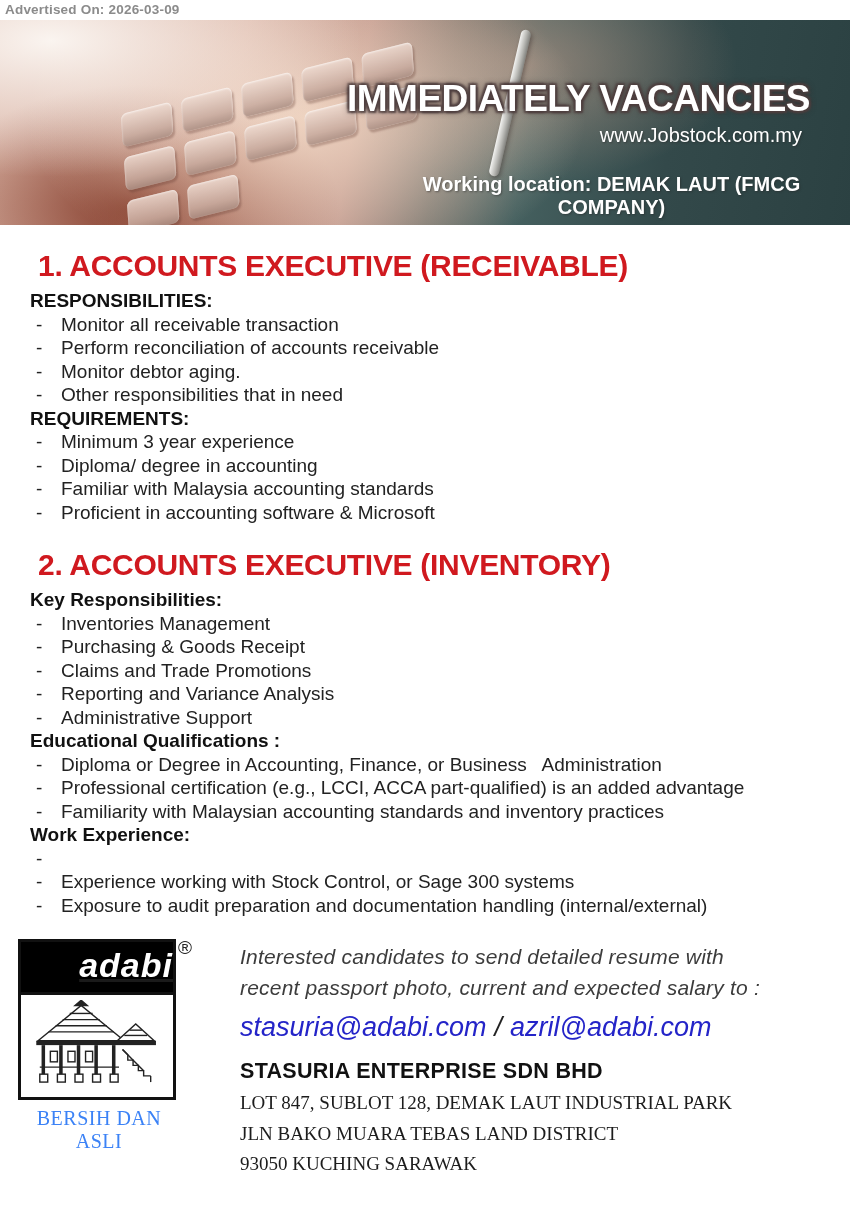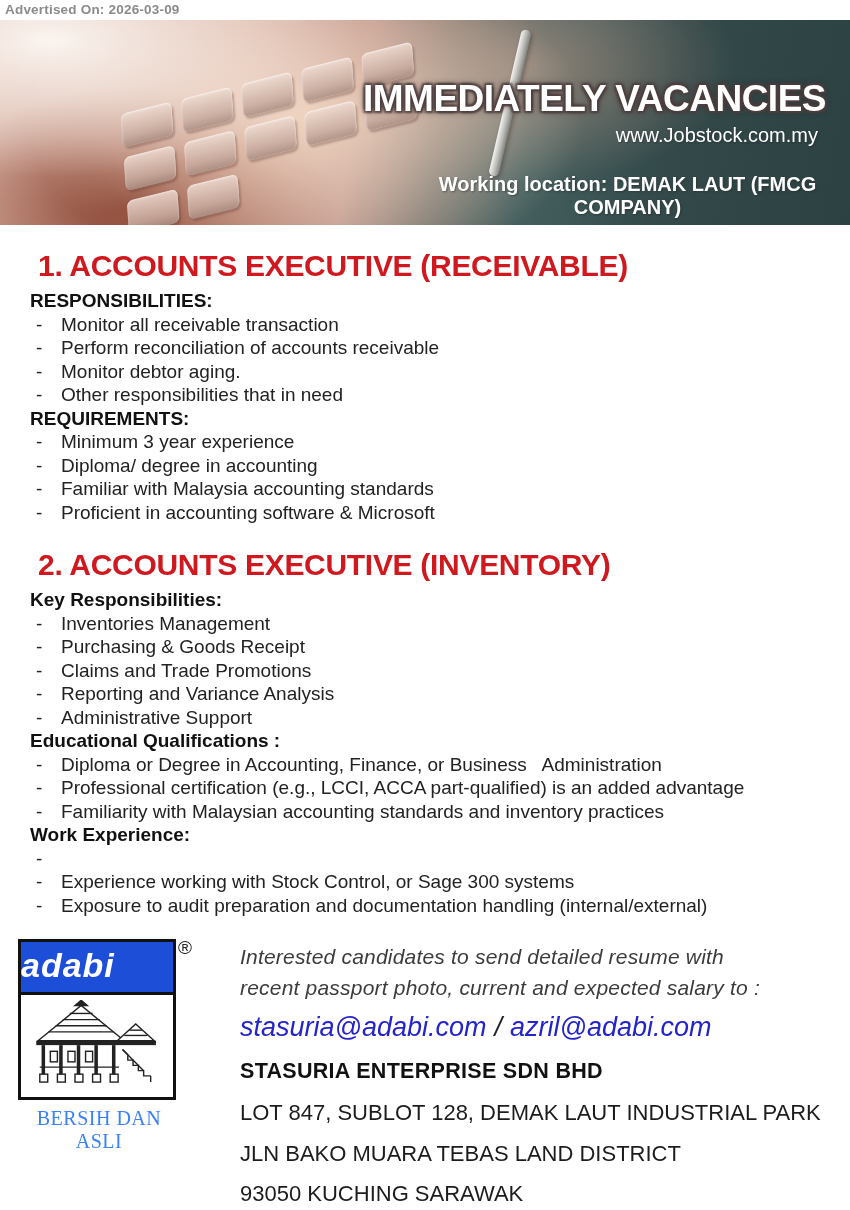--- a/index.html
+++ b/index.html
@@ -36,21 +36,21 @@
     background:linear-gradient(180deg,#efdcd2,#c8ab9f 70%,#a98d82);
     box-shadow:2px 3px 2px rgba(90,50,40,.35), inset 0 1px 2px rgba(255,255,255,.8);
   }
   .pen{
     position:absolute;left:505px;top:8px;width:10px;height:150px;border-radius:6px;
     background:linear-gradient(90deg,#f4f4f2,#b9b9b5 55%,#82827e);
     transform:rotate(13deg);
     box-shadow:2px 2px 4px rgba(40,30,30,.4);
   }
   .banner-text{
-    position:absolute;top:0;right:0;width:445px;height:100%;
+    position:absolute;top:0;right:16px;width:445px;height:100%;
     display:flex;flex-direction:column;align-items:center;
     text-align:center;color:#ffffff;
   }
   .banner-title{
     margin-top:58px;align-self:flex-end;padding-right:24px;
     font-size:37px;font-weight:700;letter-spacing:-.5px;white-space:nowrap;
     text-shadow:
       2px 2px 2px rgba(78,62,62,.9), -2px -2px 2px rgba(78,62,62,.75),
       2px -2px 2px rgba(78,62,62,.75), -2px 2px 2px rgba(78,62,62,.75),
       0 0 7px rgba(60,45,45,.9);
@@ -75,22 +75,22 @@
   .li .dash{width:25px;flex:0 0 25px;padding-left:6px;}
   .li .txt{white-space:pre-wrap;}
   
   .footer{display:flex;margin-top:22px;padding-left:18px;}
   .logo-col{width:200px;flex:0 0 200px;}
   .logo-wrap{position:relative;width:162px;}
   .logo-box{
     width:152px;border:3px solid #111;background:#fff;
   }
   .logo-red{
-    height:50px;background:#1d4ed8;border-bottom:3px solid #111;
-    display:flex;align-items:center;justify-content:flex-start;
+    height:50px;background:#000000;border-bottom:3px solid #111;
+    display:flex;align-items:center;justify-content:flex-end;text-decoration:underline;
   }
   .adabi-text{
     color:#ffffff;font-size:34px;font-weight:700;font-style:italic;
     letter-spacing:1px;transform:translateY(-2px);
   }
   .logo-house{height:102px;display:flex;align-items:center;justify-content:center;}
   .reg{
     position:absolute;right:-12px;top:-2px;font-size:19px;color:#222;font-weight:400;
   }
   .tagline{
@@ -98,21 +98,21 @@
     font-family:"Liberation Serif", serif;font-size:20px;color:#3b82f6;letter-spacing:.5px;
   }
   .contact-col{padding-left:22px;padding-top:2px;}
   .cta-line{
     font-size:21px;font-style:italic;color:#3c3c3c;line-height:31px;letter-spacing:.2px;
   }
   .emails{margin-top:9px;font-size:27px;font-style:italic;}
   .emails a{color:#2424c8;text-decoration:none;}
   .emails .sep{color:#222;padding:0 8px;}
   .company{margin-top:16px;font-size:21.5px;font-weight:700;color:#111;letter-spacing:.3px;}
-  .addr{font-size:22px;color:#1c1c1c;line-height:22.5px;margin-top:18px;}
+  .addr{font-size:19px;color:#1c1c1c;line-height:22.5px;margin-top:8px;font-family:Liberation Serif, serif;}
 </style>
 </head>
 <body>
 
 <div class="advertised">Advertised On: 2026-03-09</div>
 
 <div class="banner">
   <div class="photo">
     <div class="glow-top"></div>
     <div class="keys">

